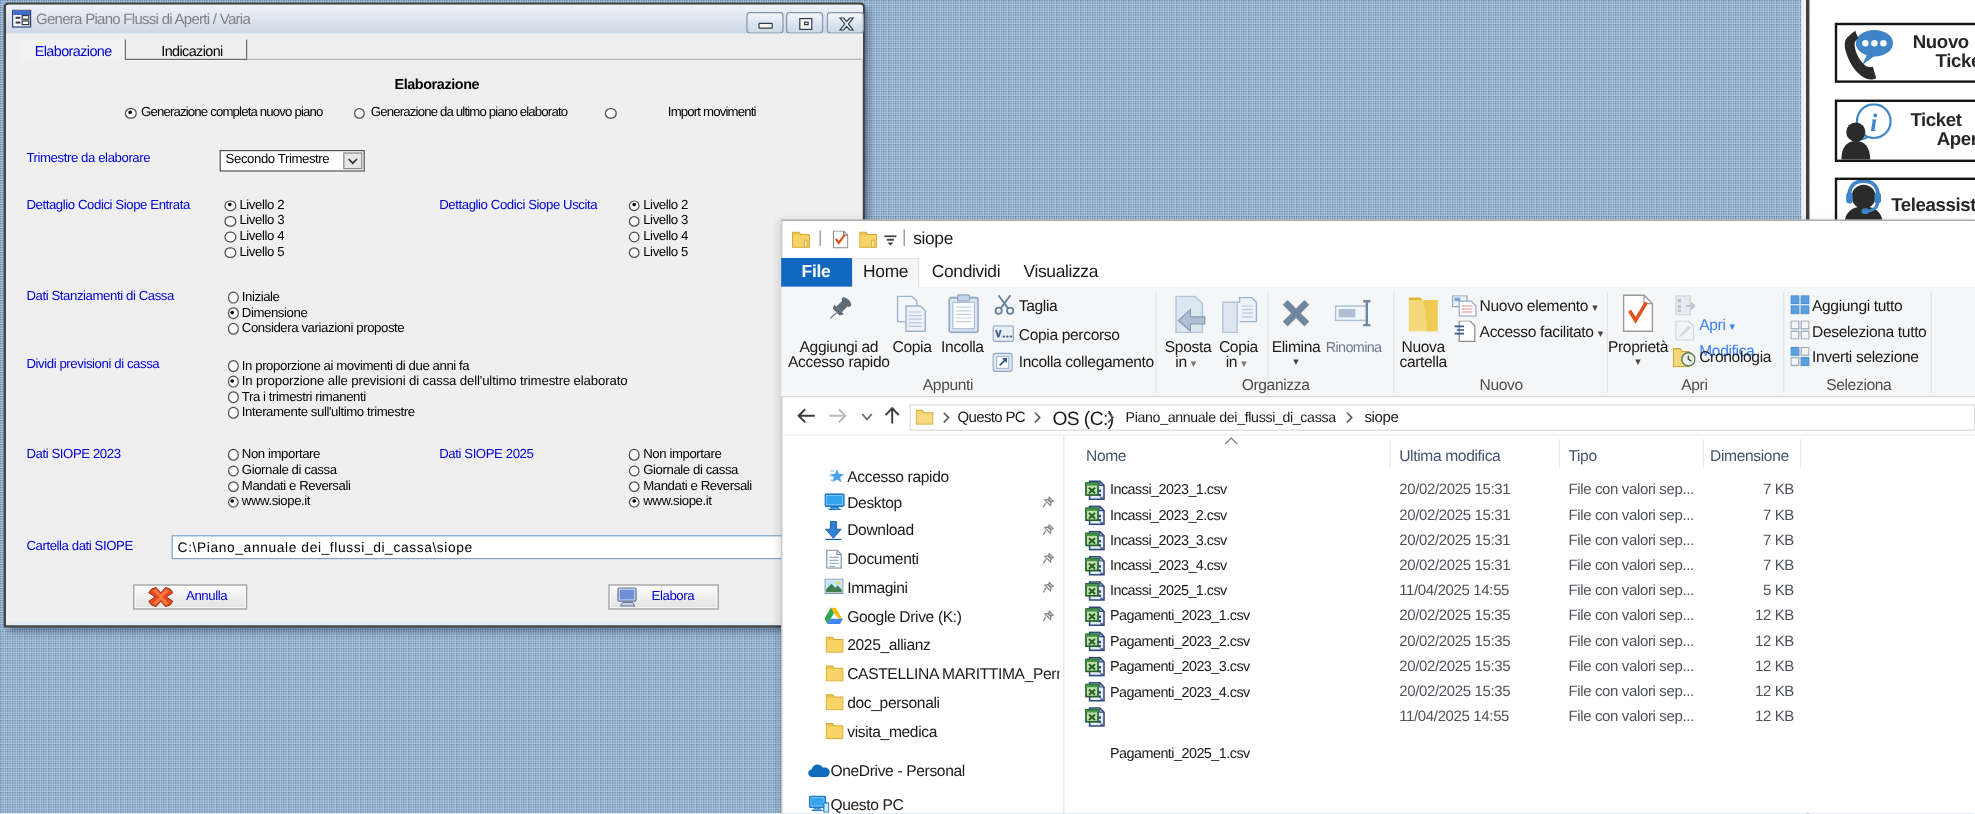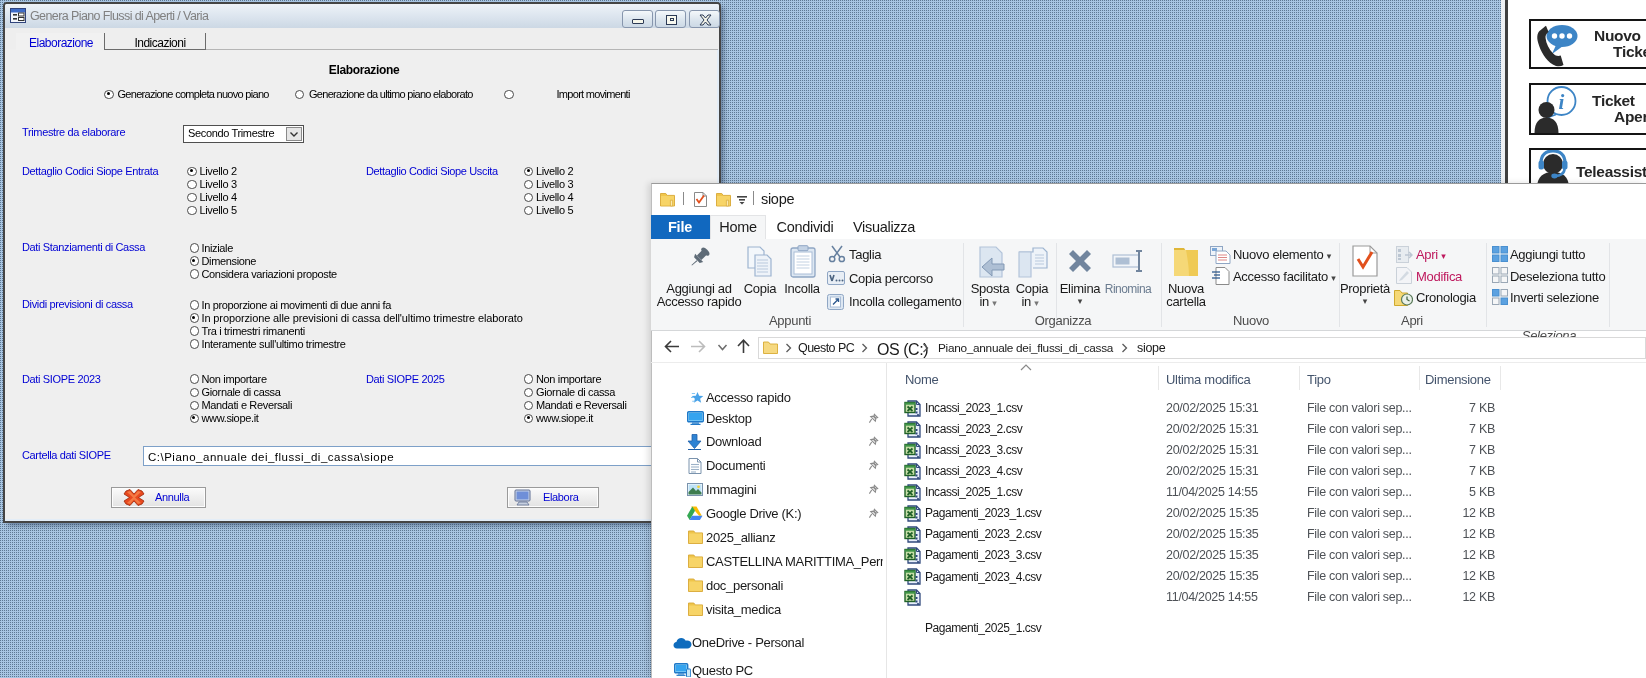--- a/index.html
+++ b/index.html
@@ -22,21 +22,21 @@
 .dlab{position:absolute;font-size:11px;letter-spacing:-0.35px;color:#0000d4;white-space:nowrap;}
 .dtxt{position:absolute;font-size:11px;letter-spacing:-0.35px;color:#000;white-space:nowrap;}
 .rd{position:absolute;width:9.5px;height:9.5px;border:1.5px solid #4a4a4a;border-radius:50%;background:#fff;}
 .rd.on::after{content:"";position:absolute;left:1.75px;top:1.75px;width:3px;height:3px;background:#000;border-radius:50%;}
 .dbtn{position:absolute;top:487px;width:95px;height:21px;background:linear-gradient(#fbfbfb,#ececec 60%,#e2e2e2);border:1px solid #9a9a9a;
  box-shadow:inset 0 0 0 1px #fdfdfd;}
 
 #exp{left:651px;top:183px;width:995px;height:495px;background:#fff;border-top:1px solid #9a9a9a;
  border-left:1px solid #bdbdbd;box-shadow:-3px 0 6px rgba(0,0,0,0.12);}
 .etxt{position:absolute;font-size:13px;letter-spacing:-0.3px;color:#1a1a1a;white-space:nowrap;}
-.egray{color:#be185d;}
+.egray{color:#3b82f6;margin-top:16px;}
 .ctr{transform:translateX(-50%);}
 .glab{position:absolute;font-size:13px;letter-spacing:-0.3px;color:#4c4c4c;white-space:nowrap;transform:translateX(-50%);}
 .vsep{position:absolute;width:1px;background:#e2e4e7;}
 .hdrt{position:absolute;font-size:13px;letter-spacing:-0.3px;color:#44546c;white-space:nowrap;}
 .meta{color:#4e5257;}
 .pin2{position:absolute;width:11px;height:11px;}
 </style></head><body>
 <svg id="bg" class="abs" width="1646" height="678">
     <defs>
       <pattern id="dp" width="2" height="2" patternUnits="userSpaceOnUse">
@@ -230,21 +230,21 @@
 <div class="vsep" style="left:963px;top:243px;height:84px;"></div>
 <div class="vsep" style="left:1056px;top:243px;height:84px;"></div>
 <div class="vsep" style="left:1161px;top:243px;height:84px;"></div>
 <div class="vsep" style="left:1339px;top:243px;height:84px;"></div>
 <div class="vsep" style="left:1486px;top:243px;height:84px;"></div>
 <div class="vsep" style="left:1609px;top:243px;height:84px;"></div>
 <div class="glab" style="left:790px;top:313px;">Appunti</div>
 <div class="glab" style="left:1063px;top:313px;">Organizza</div>
 <div class="glab" style="left:1251px;top:313px;">Nuovo</div>
 <div class="glab" style="left:1412px;top:313px;">Apri</div>
-<div class="glab" style="left:1549px;top:328px;font-style:italic;">Seleziona</div>
+<div class="glab" style="left:1549px;top:313px;">Seleziona</div>
 
 <svg class="abs" style="left:687px;top:245px" width="25" height="25" viewBox="0 0 25 25">
 <g transform="rotate(45 12.5 12.5)" fill="#5e6b77">
 <ellipse cx="12.5" cy="4.2" rx="5" ry="2.6"></ellipse>
 <rect x="9.3" y="4.5" width="6.4" height="8.5"></rect>
 <path d="M6.8 13 L18.2 13 L16.5 16.2 L8.5 16.2 Z"></path>
 <path d="M12.5 16.5 L13.6 16.5 L12.9 23.5 L12.1 23.5 Z"></path>
 </g>
   </svg>
 <div class="etxt ctr" style="left:699px;top:281px;">Aggiungi ad</div>

